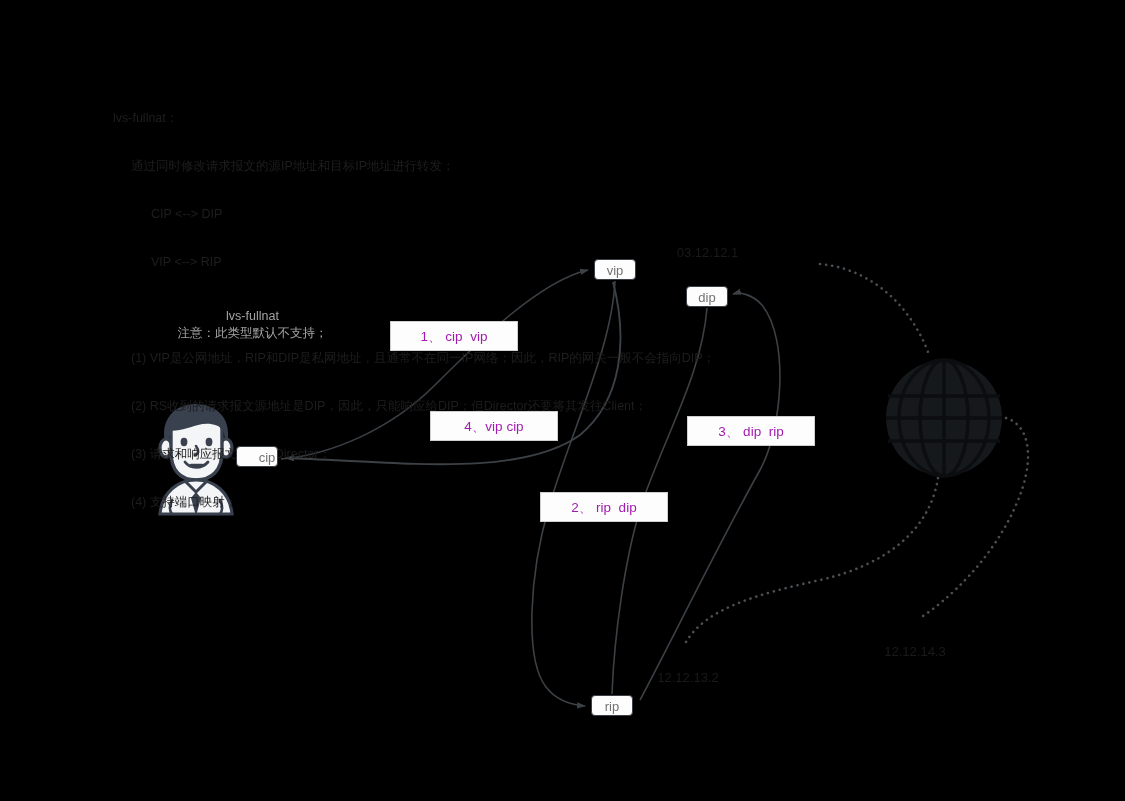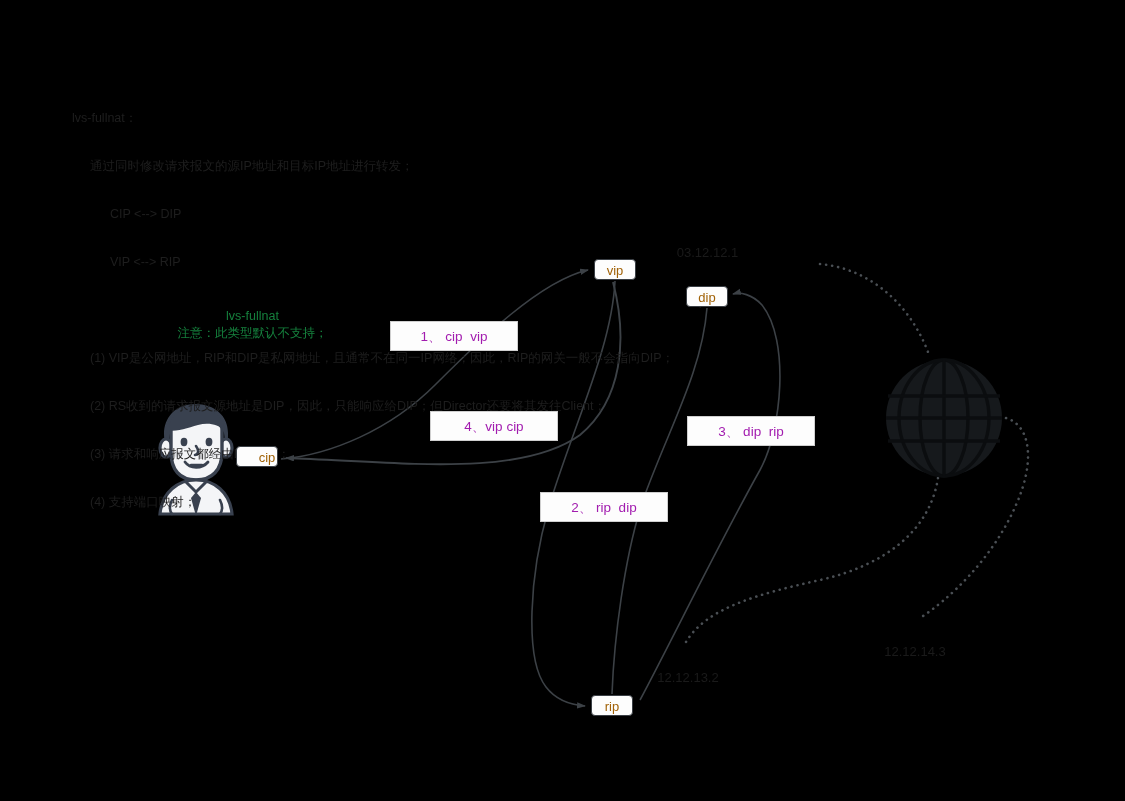--- a/index.html
+++ b/index.html
@@ -19,33 +19,33 @@
   
   #desc {
     position: absolute;
     left: 72px;
     top: 78px;
     color: #1e1e1e;
     font-size: 12.5px;
     line-height: 16px;
     white-space: pre;
   }
-  #desc .l { display: block; white-space: pre; }
+  #desc .l { display: block; white-space: pre; margin-left: 41px; }
   #desc .indent1 { padding-left: 18px; }
   #desc .indent2 { padding-left: 38px; }
   #desc .gap { display: block; height: 16px; }
 
   
   #note {
     position: absolute;
     left: 170px;
     top: 308px;
     width: 165px;
     text-align: center;
-    color: #15803d;
+    color: #a3a3a3;
     font-size: 12.5px;
     line-height: 17px;
   }
   #note .nl { display: block; }
 
   
   .iplabel {
     position: absolute;
     color: #1a1a1a;
     font-size: 13px;
@@ -56,21 +56,21 @@
   #ip-ipvs { left: 655px; top: 213px; width: 105px; }
   #ip-rip  { left: 638px; top: 670px; width: 100px; }
   #ip-web  { left: 865px; top: 644px; width: 100px; }
 
   
   .node {
     position: absolute;
     background: #fdfdfd;
     border: 1px solid #3a3f45;
     border-radius: 4px;
-    color: #a16207;
+    color: #737373;
     font-size: 13px;
     height: 21px;
     line-height: 21px;
     text-align: center;
     box-sizing: border-box;
   }
   #node-vip { left: 594px; top: 259px; width: 42px; }
   #node-dip { left: 686px; top: 286px; width: 42px; }
   #node-cip { left: 236px; top: 446px; width: 42px; padding-left: 20px; }
   #node-rip { left: 591px; top: 695px; width: 42px; }

